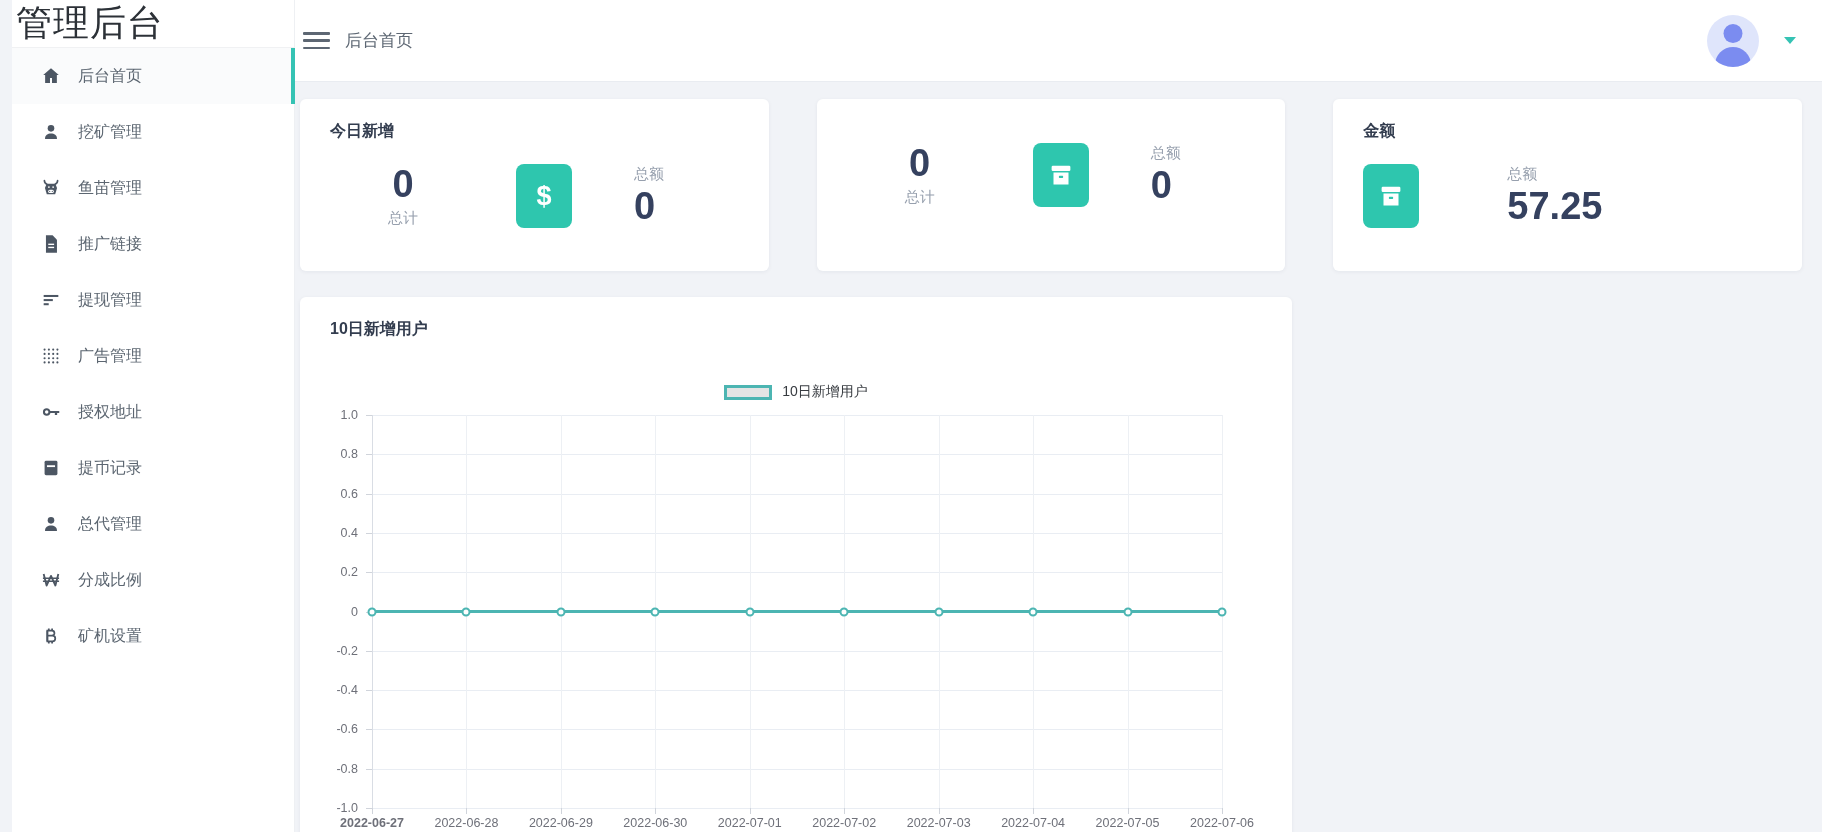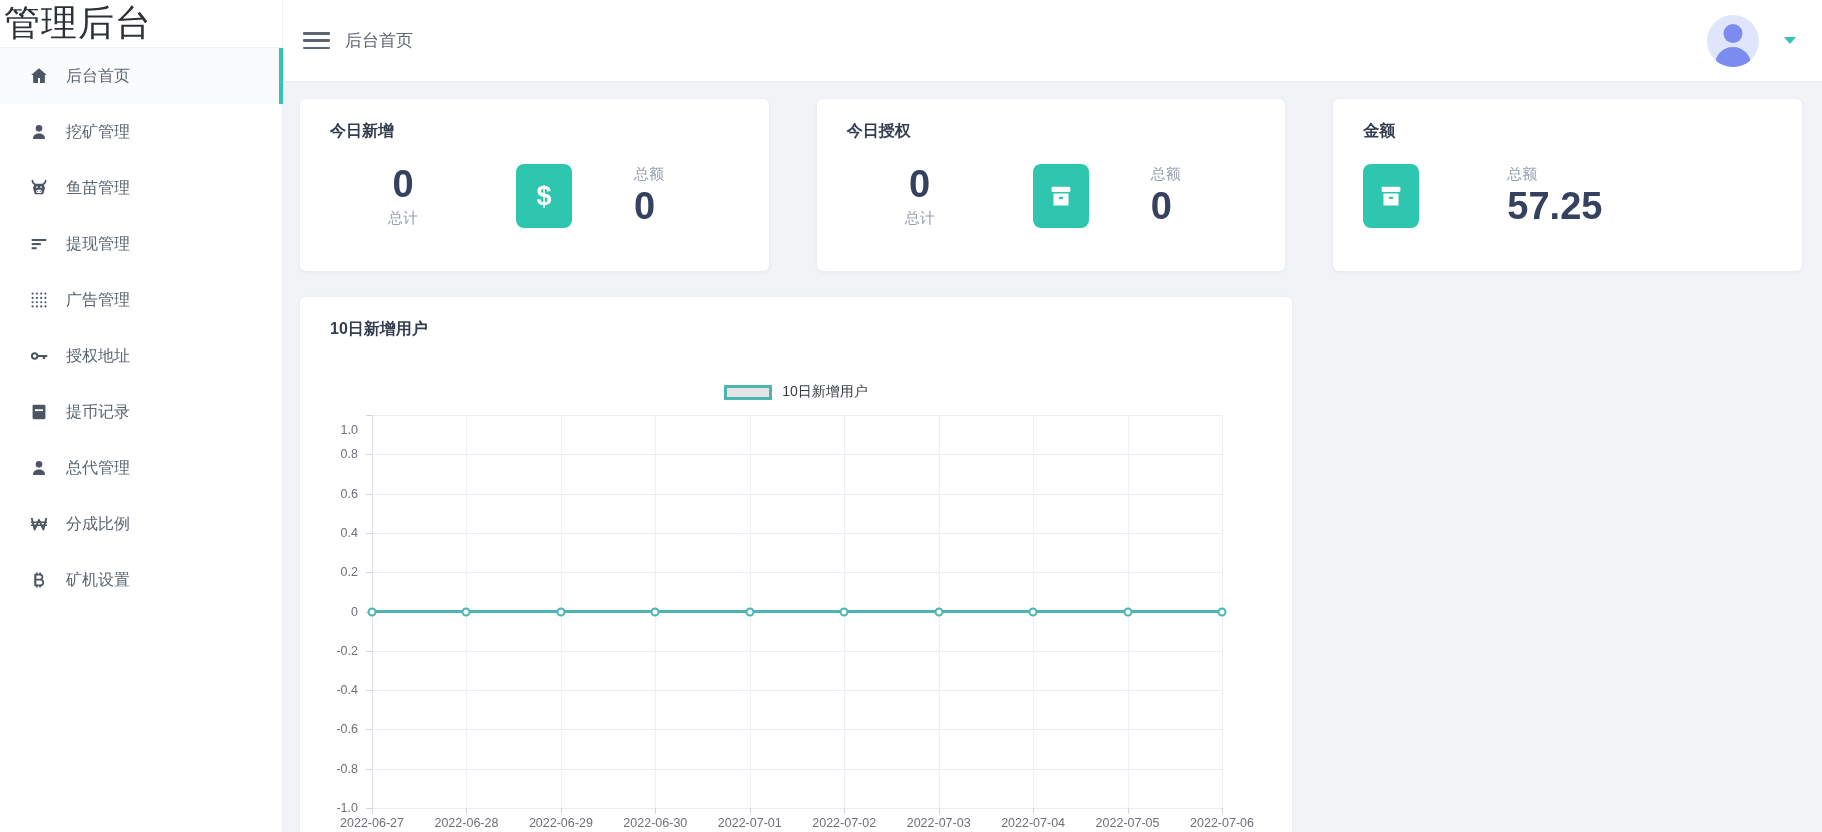--- a/index.html
+++ b/index.html
@@ -1,20 +1,20 @@
 <!DOCTYPE html>
 <html><head>
 <meta charset="utf-8">
 <style>
   *{margin:0;padding:0;box-sizing:border-box}
   html,body{width:1822px;height:832px;overflow:hidden}
   body{font-family:"Liberation Sans","DejaVu Sans",sans-serif;background:#f1f3f7;position:relative;color:#333}
 
   
-  .sidebar{position:absolute;left:0;top:0;width:283px;height:832px;background:#fff;z-index:3;border-right:1px solid #eef0f3}
+  .sidebar{position:absolute;left:12px;top:0;width:283px;height:832px;background:#fff;z-index:3;border-right:1px solid #eef0f3}
   .sidebar-title{height:48px;font-size:36px;letter-spacing:1px;color:#2c3137;font-weight:500;line-height:46px;padding-left:4px;white-space:nowrap;border-bottom:1px solid #f0f1f3;overflow:hidden}
   .nav-item{position:relative;height:56px;display:flex;align-items:center;padding-left:28px;cursor:pointer}
   .nav-item .nicon{width:22px;height:22px;flex:0 0 22px;color:#4c5663;display:flex;align-items:center;justify-content:center}
   .nav-item .nicon svg{width:22px;height:22px}
   .nav-item .nlabel{margin-left:16px;font-size:16px;color:#5c6671}
   .nav-item.active{background:#fafbfc}
   .nav-item.active::after{content:"";position:absolute;right:-1px;top:0;width:4px;height:100%;background:#35c3b4}
 
   
   .topbar{position:absolute;left:283px;top:0;right:0;height:82px;background:#fff;border-bottom:1px solid #e9ecf1;display:flex;align-items:center;padding:0 26px 0 20px;z-index:2}
@@ -96,20 +96,30 @@
             <circle fill="#fff" cx="9.7" cy="11" r=".95"></circle>
             <circle fill="#fff" cx="14.3" cy="11" r=".95"></circle>
             <rect fill="#fff" x="8.9" y="14" width="6.2" height="3.4" rx="1.7"></rect>
             <circle fill="currentColor" cx="10.6" cy="15.7" r=".6"></circle>
             <circle fill="currentColor" cx="13.4" cy="15.7" r=".6"></circle>
           </svg>
       </span>
       <span class="nlabel">鱼苗管理</span>
     </div>
 
+    <div class="nav-item">
+      <span class="nicon">
+        <svg viewBox="0 0 24 24">
+            <path fill="currentColor" d="M6.5 2.5h7.2L18.5 7.3V21.5h-12z"></path>
+            <rect fill="#fff" x="9" y="11.6" width="6.4" height="1.5"></rect>
+            <rect fill="#fff" x="9" y="15" width="6.4" height="1.5"></rect>
+          </svg>
+      </span>
+      <span class="nlabel">推广链接</span>
+    </div>
 
     <div class="nav-item">
       <span class="nicon">
         <svg viewBox="0 0 24 24">
             <rect fill="currentColor" x="4" y="6.5" width="16" height="2.2"></rect>
             <rect fill="currentColor" x="4" y="11" width="10" height="2.2"></rect>
             <rect fill="currentColor" x="4" y="15.5" width="5.5" height="2.2"></rect>
           </svg>
       </span>
       <span class="nlabel">提现管理</span>
@@ -225,21 +235,20 @@
             <span class="dollar">$</span>
           </div>
         <div class="total-col">
           <div class="muted-label">总额</div>
           <div class="bignum">0</div>
         </div>
       </div>
     </section>
 
     <section class="card">
-      <div class="card-title">今日授权</div>
       <div class="card-body">
         <div class="count-col">
           <div class="bignum">0</div>
           <div class="muted-label">总计</div>
         </div>
         <div class="icon-tile">
           <svg viewBox="0 0 24 24">
               <rect fill="#fff" x="4.5" y="4.5" width="15" height="4.2" rx="1"></rect>
               <path fill="#fff" d="M6 10h12v9.5H6z"></path>
               <rect fill="#2ec6ae" x="10.3" y="12.6" width="3.4" height="1.7" rx=".5"></rect>
@@ -271,21 +280,21 @@
 
   </div>
 
   <section class="chart-card">
     <div class="card-title">10日新增用户</div>
     <div class="legend">
       <span class="legend-swatch"></span>
       <span class="legend-label">10日新增用户</span>
     </div>
     <div id="yaxis">
-        <div class="ylab" style="top: 0%; margin-top: 15px;">1.0</div>
+        <div class="ylab" style="top: 0%;">1.0</div>
         <div class="ylab" style="top: 10%;">0.8</div>
         <div class="ylab" style="top: 20%;">0.6</div>
         <div class="ylab" style="top: 30%;">0.4</div>
         <div class="ylab" style="top: 40%;">0.2</div>
         <div class="ylab" style="top: 50%;">0</div>
         <div class="ylab" style="top: 60%;">-0.2</div>
         <div class="ylab" style="top: 70%;">-0.4</div>
         <div class="ylab" style="top: 80%;">-0.6</div>
         <div class="ylab" style="top: 90%;">-0.8</div>
         <div class="ylab" style="top: 100%;">-1.0</div>
@@ -341,21 +350,21 @@
         <div class="marker" style="left: 22.2222%; top: 50%;"></div>
         <div class="marker" style="left: 33.3333%; top: 50%;"></div>
         <div class="marker" style="left: 44.4444%; top: 50%;"></div>
         <div class="marker" style="left: 55.5556%; top: 50%;"></div>
         <div class="marker" style="left: 66.6667%; top: 50%;"></div>
         <div class="marker" style="left: 77.7778%; top: 50%;"></div>
         <div class="marker" style="left: 88.8889%; top: 50%;"></div>
         <div class="marker" style="left: 100%; top: 50%;"></div>
       </div>
     <div id="xaxis">
-        <div class="xlab" style="left: 0%;">2022-06-27</div>
+        <div class="xlab" style="left: 0%; font-weight: bold;">2022-06-27</div>
         <div class="xlab" style="left: 11.1111%; text-align: center;">2022-06-28</div>
         <div class="xlab" style="left: 22.2222%;">2022-06-29</div>
         <div class="xlab" style="left: 33.3333%;">2022-06-30</div>
         <div class="xlab" style="left: 44.4444%;">2022-07-01</div>
         <div class="xlab" style="left: 55.5556%;">2022-07-02</div>
         <div class="xlab" style="left: 66.6667%;">2022-07-03</div>
         <div class="xlab" style="left: 77.7778%;">2022-07-04</div>
         <div class="xlab" style="left: 88.8889%;">2022-07-05</div>
         <div class="xlab" style="left: 100%;">2022-07-06</div>
       </div>

